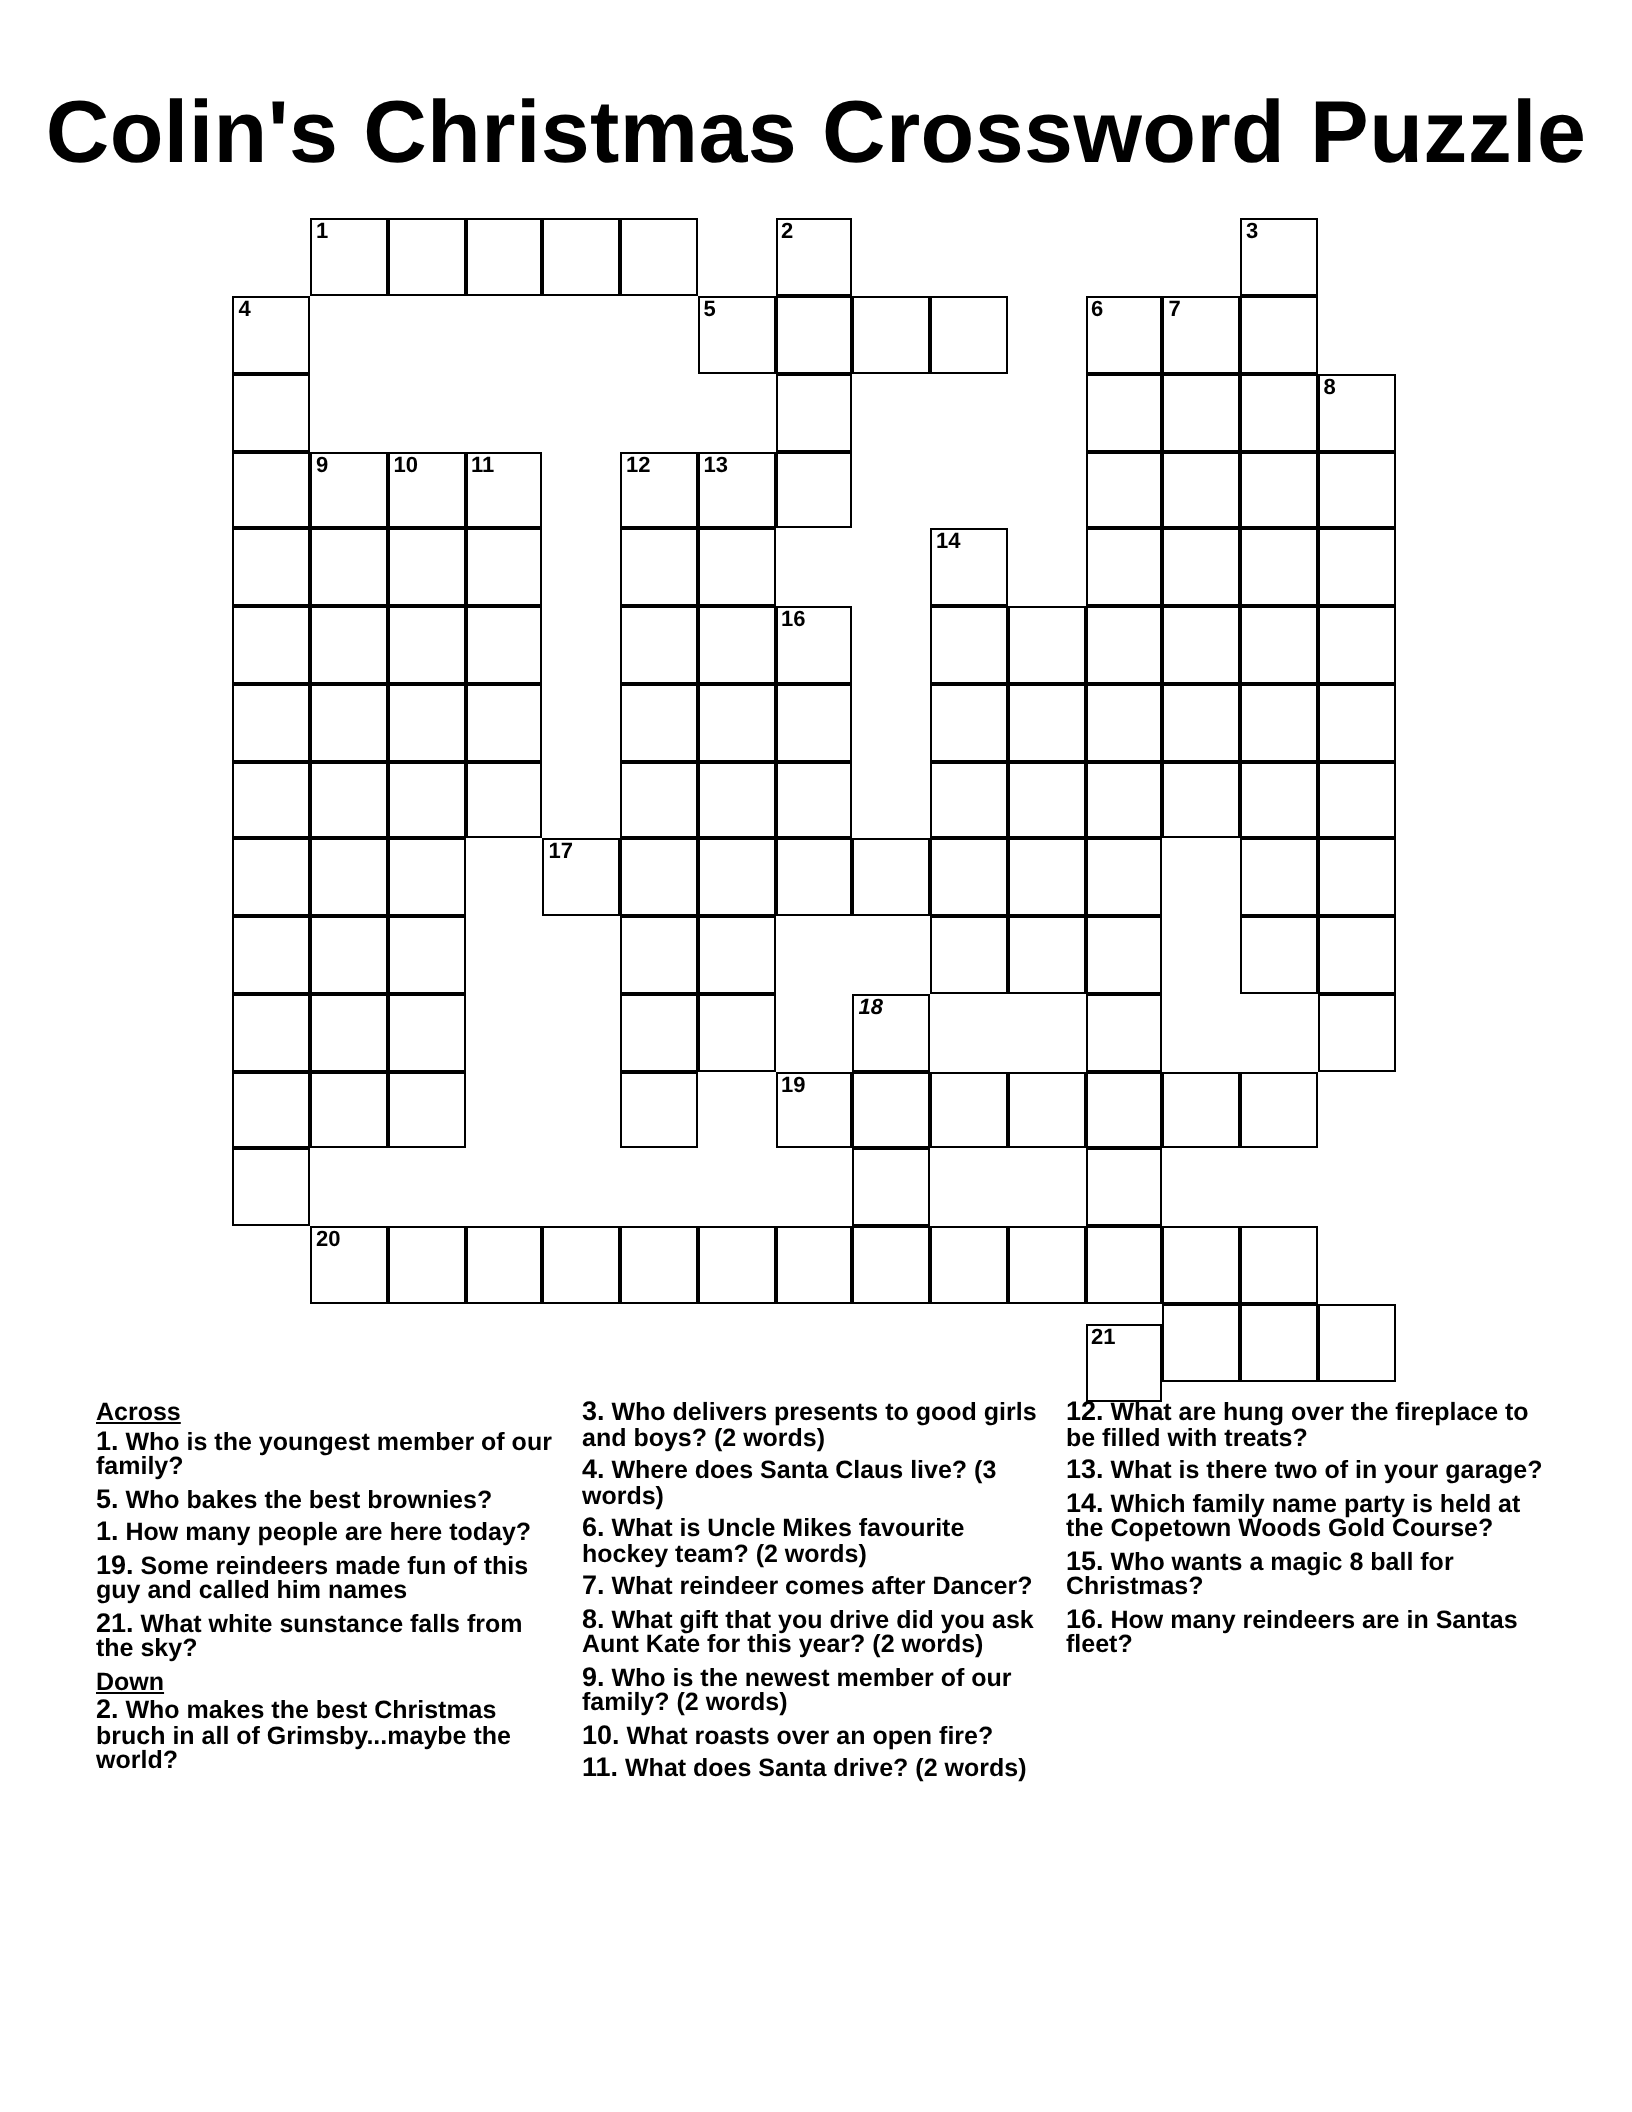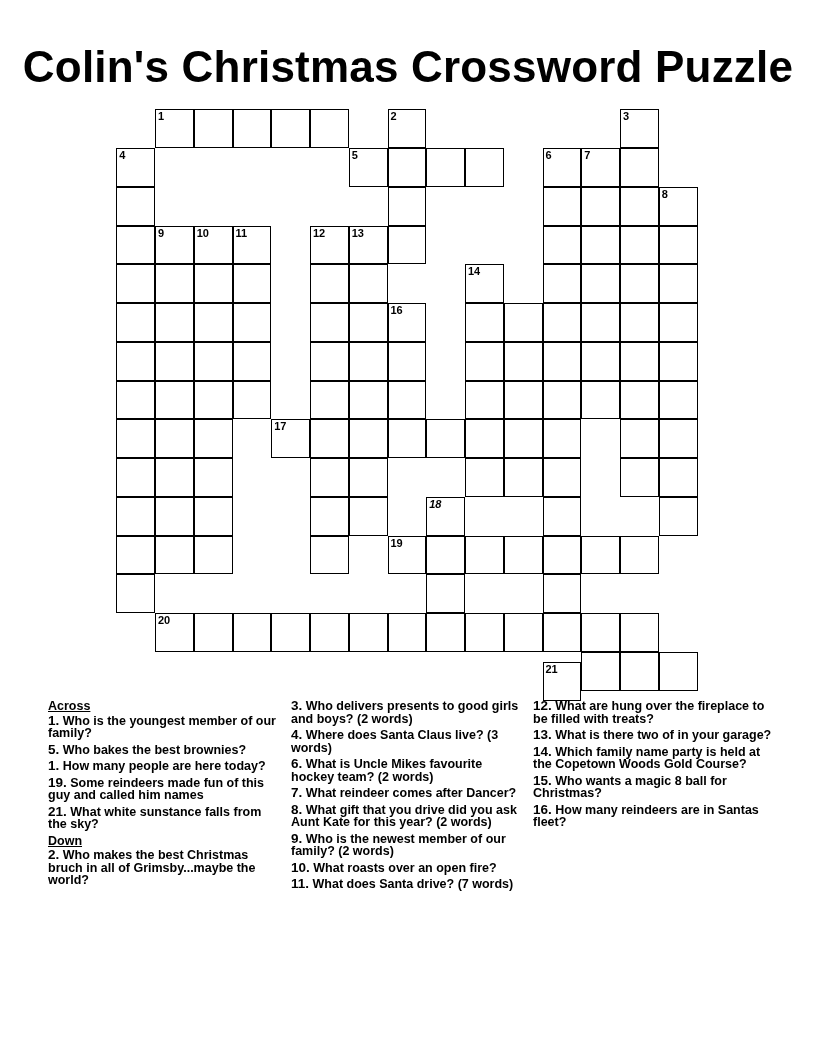--- a/index.html
+++ b/index.html
@@ -223,21 +223,21 @@
 </div>
 
 <div class="clues col2">
   <div class="clue"><span class="n">3.</span><span> Who delivers presents to good girls and boys? (2 words)</span></div>
   <div class="clue"><span class="n">4.</span><span> Where does Santa Claus live? (3 words)</span></div>
   <div class="clue"><span class="n">6.</span><span> What is Uncle Mikes favourite hockey team? (2 words)</span></div>
   <div class="clue"><span class="n">7.</span><span> What reindeer comes after Dancer?</span></div>
   <div class="clue"><span class="n">8.</span><span> What gift that you drive did you ask Aunt Kate for this year? (2 words)</span></div>
   <div class="clue"><span class="n">9.</span><span> Who is the newest member of our family? (2 words)</span></div>
   <div class="clue"><span class="n">10.</span><span> What roasts over an open fire?</span></div>
-  <div class="clue"><span class="n">11.</span><span> What does Santa drive? (7 words)</span></div>
+  <div class="clue"><span class="n">11.</span><span> What does Santa drive? (2 words)</span></div>
 </div>
 
 <div class="clues col3">
   <div class="clue"><span class="n">12.</span><span> What are hung over the fireplace to be filled with treats?</span></div>
   <div class="clue"><span class="n">13.</span><span> What is there two of in your garage?</span></div>
   <div class="clue"><span class="n">14.</span><span> Which family name party is held at the Copetown Woods Gold Course?</span></div>
   <div class="clue"><span class="n">15.</span><span> Who wants a magic 8 ball for Christmas?</span></div>
   <div class="clue"><span class="n">16.</span><span> How many reindeers are in Santas fleet?</span></div>
 </div>
 

